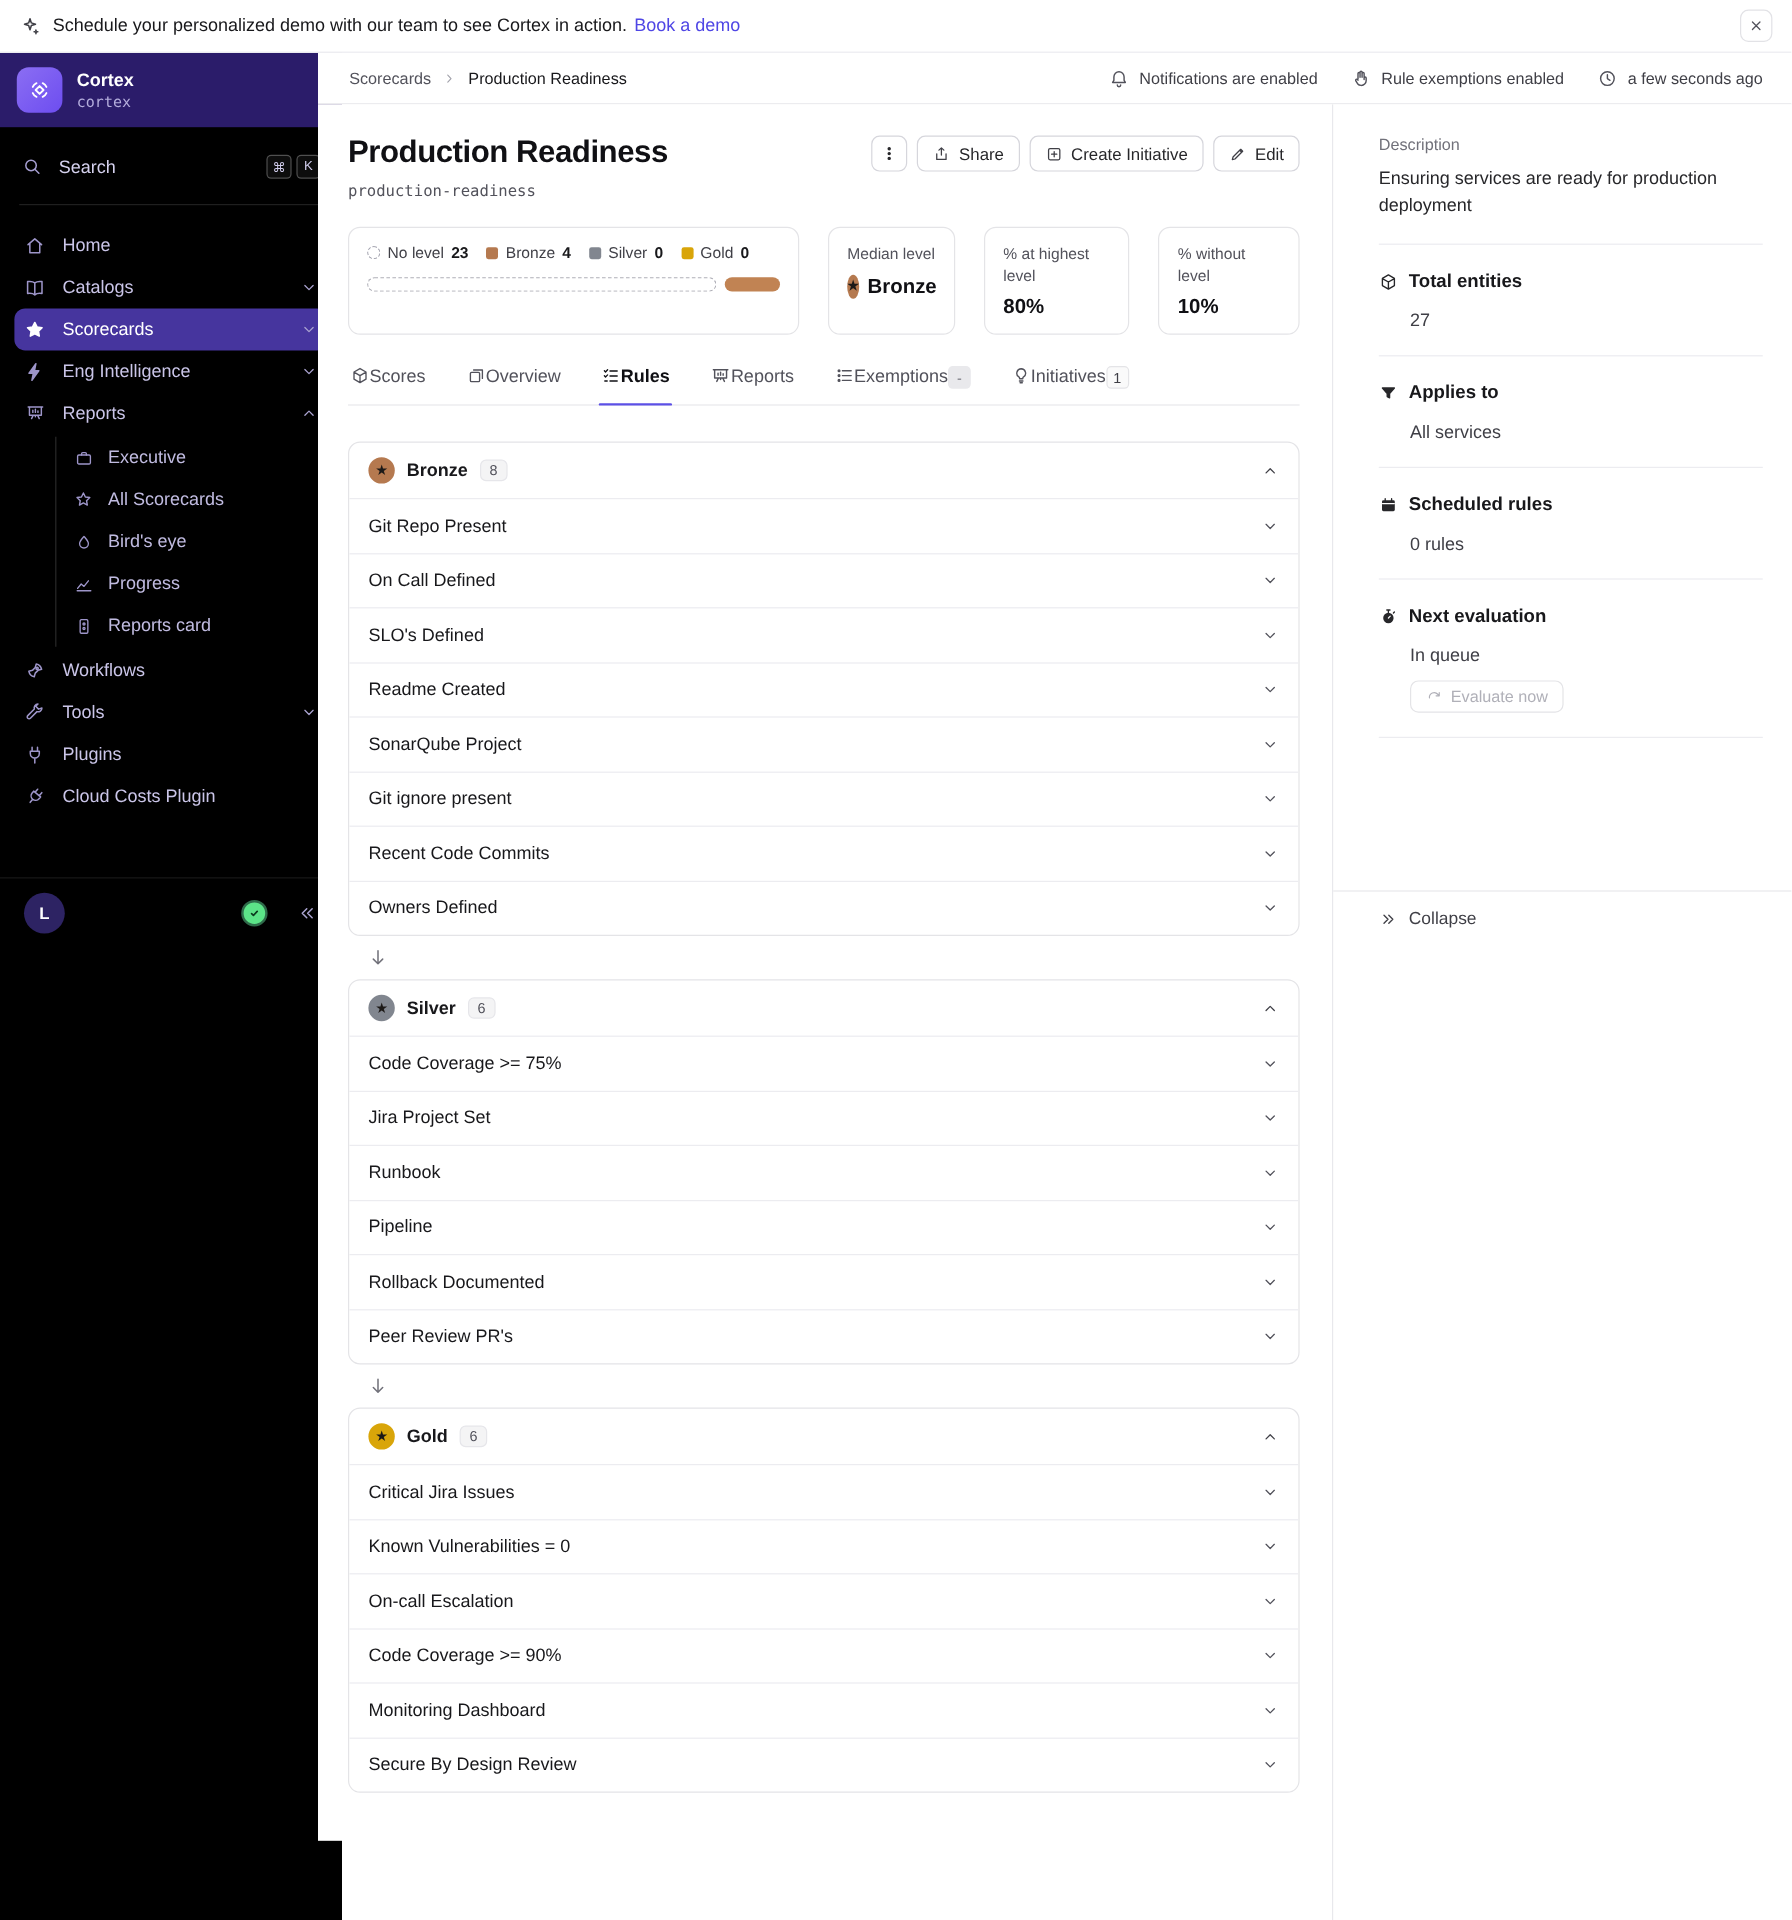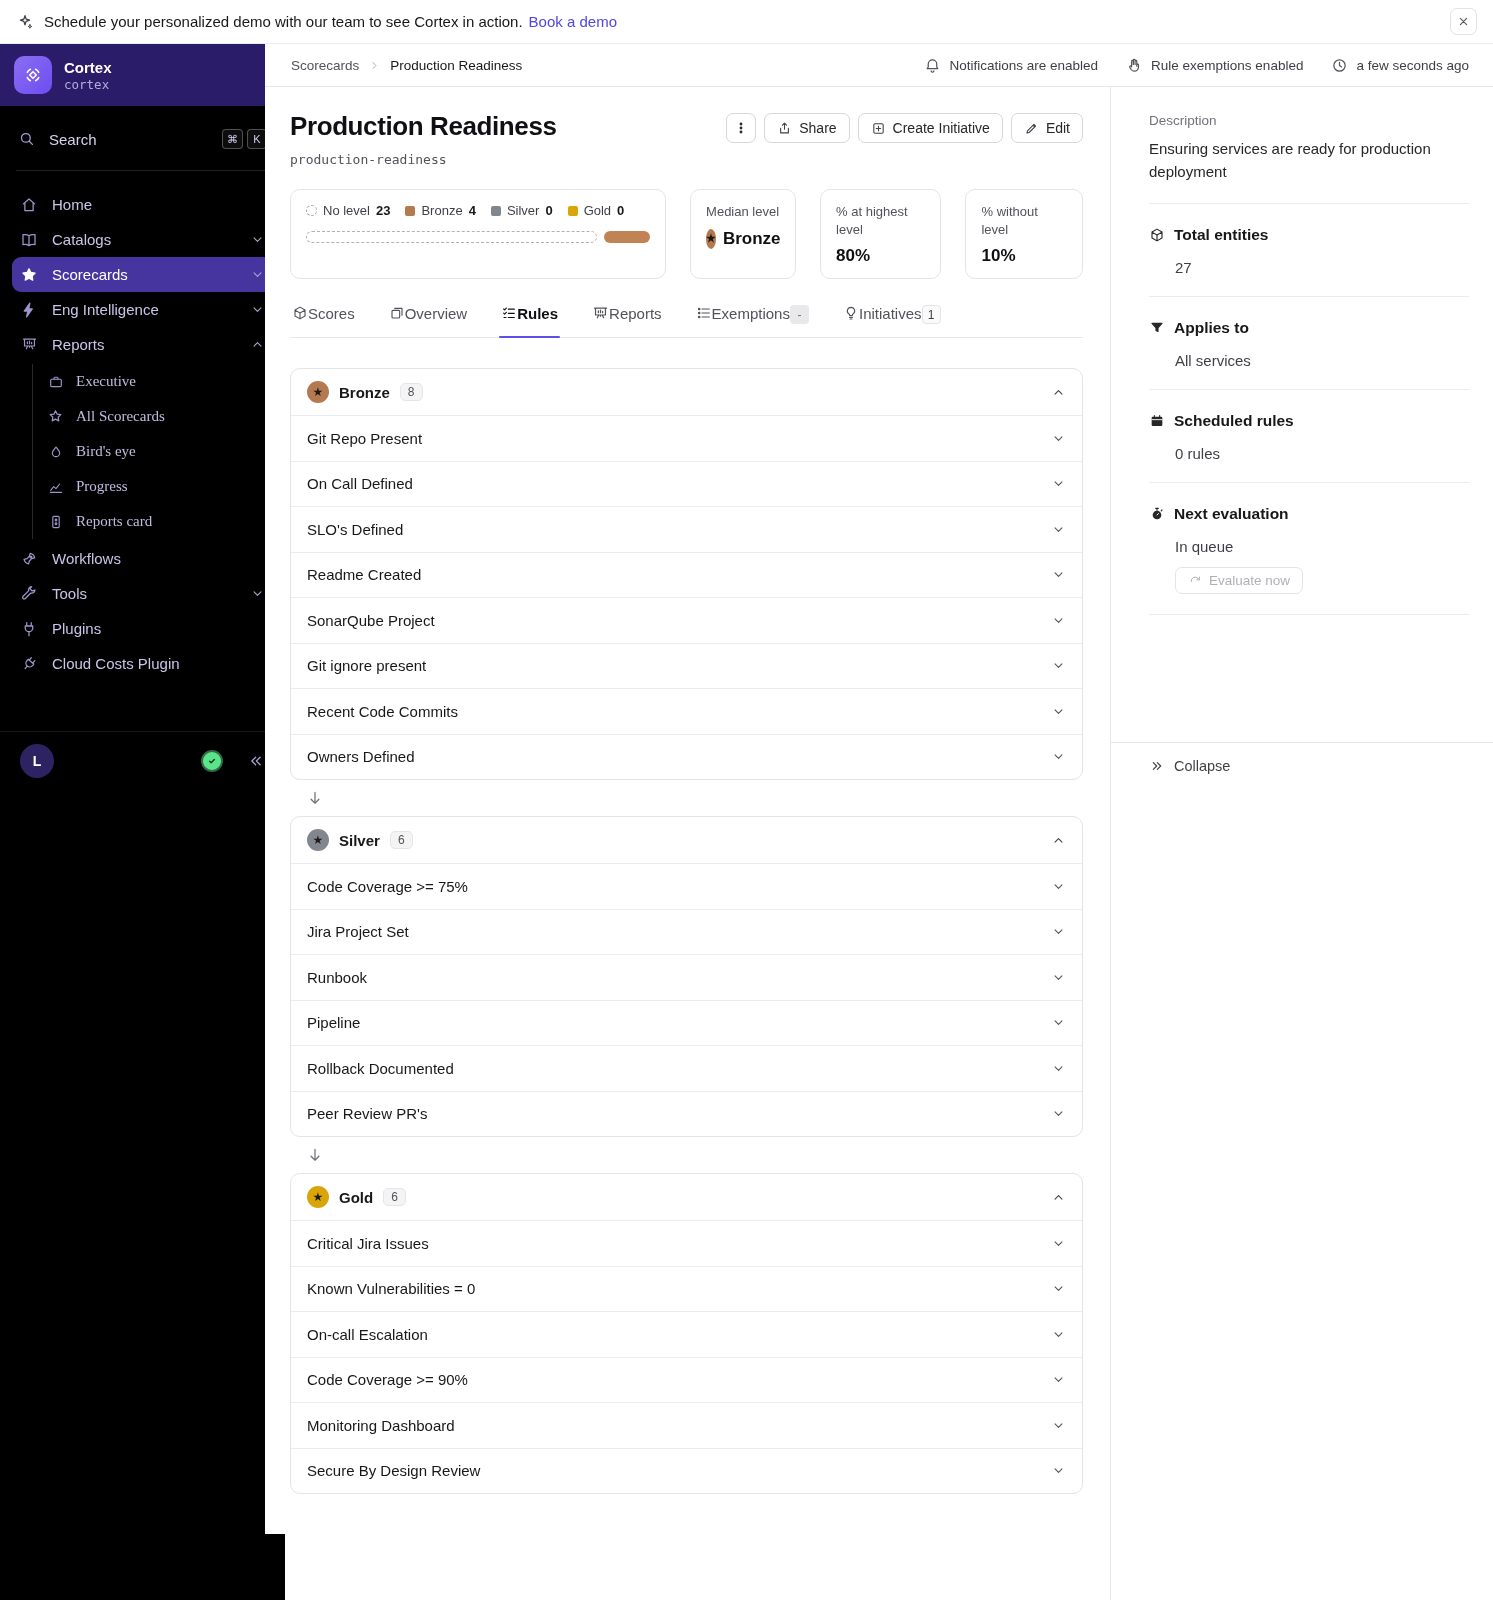--- a/index.html
+++ b/index.html
@@ -23,21 +23,21 @@
   .side-search .mag { color:#a59ed1; }
   .keys { margin-left:auto; display:flex; gap:4px; }
   .keys kbd { font-family:"Liberation Sans", sans-serif; min-width:20px; height:20px; padding:0 4px; border:1px solid rgba(255,255,255,.28); background:rgba(255,255,255,.05); border-radius:4px; font-size:11px; color:#cfcbea; display:flex; align-items:center; justify-content:center; }
   .side-div { height:1px; background:rgba(255,255,255,.12); margin:16px 16px 10px 16px; }
   .nav { padding:6px 0 0 0; }
   .nav-item { height:35px; margin:0 12px; padding:0 8px 0 8px; display:flex; align-items:center; gap:14px; border-radius:9px; font-size:15px; font-weight:500; color:#cac5e8; cursor:pointer; }
   .nav-item .nico { color:#9d95c9; width:18px; display:flex; justify-content:center; }
   .nav-item .chev { margin-left:auto; color:#aaa3d0; }
   .nav-item.active { background:#46359e; color:#fff; }
   .nav-item.active .nico { color:#fff; }
-  .sub-wrap { border-left:1px solid rgba(255,255,255,.16); margin:2px 0 2px 32px; padding-left:14px;font-family:Liberation Serif, serif; }
+  .sub-wrap { border-left:1px solid rgba(255,255,255,.16); margin:2px 0 2px 46px; padding-left:14px; }
   .sub-item { height:35px; display:flex; align-items:center; gap:12px; font-size:15px; font-weight:500; color:#c0bbe0; cursor:pointer; }
   .sub-item .nico { color:#9d95c9; width:17px; display:flex; justify-content:center; }
   .side-foot { position:absolute; top:687px; left:0; right:0; height:58px; border-top:1px solid rgba(255,255,255,.09); display:flex; align-items:center; padding:0 20px; }
   .avatar { width:34px; height:34px; border-radius:50%; background:#2d2363; color:#fff; font-size:14px; font-weight:700; display:flex; align-items:center; justify-content:center; cursor:pointer; }
   .foot-icons { margin-left:auto; display:flex; align-items:center; gap:24px; }
   .ok-badge { width:22px; height:22px; border-radius:50%; background:#5ce488; border:2px solid #2f6b4a; color:#0b3b1e; display:flex; align-items:center; justify-content:center; cursor:pointer; }
   .foot-collapse { color:#a9a3cf; cursor:pointer; }
 
   
   .topbar { position:absolute; left:265px; top:44px; width:1228px; height:43px; background:#fff; border-bottom:1px solid #e8e8ec; display:flex; align-items:center; padding:0 24px 0 26px; }

